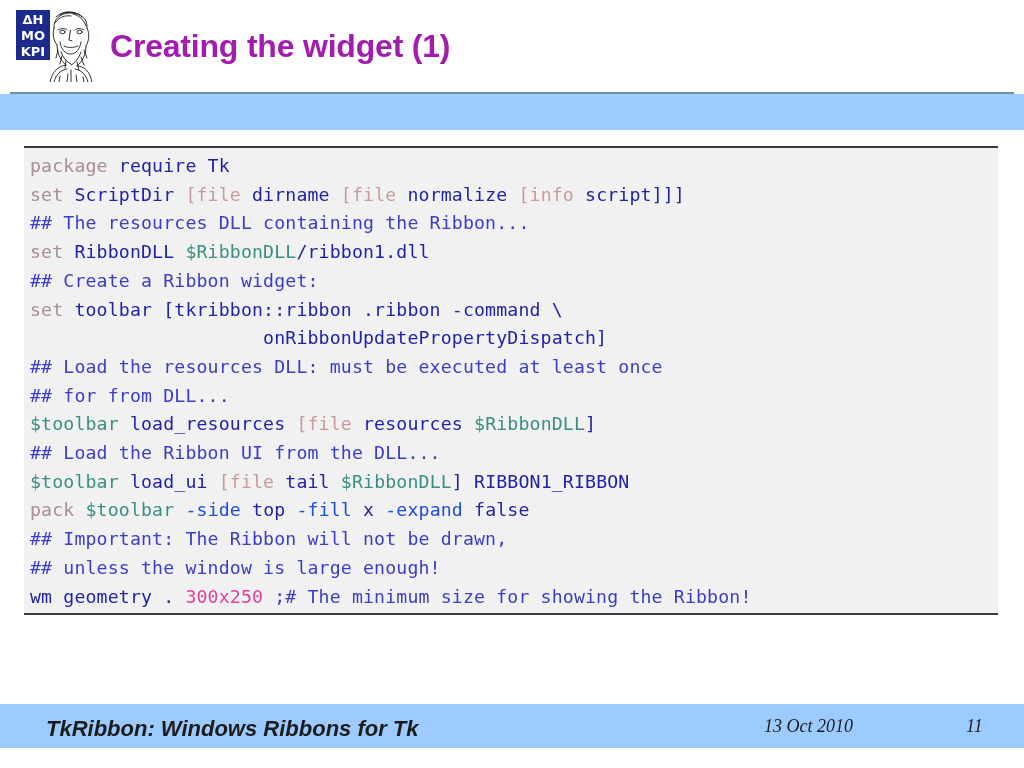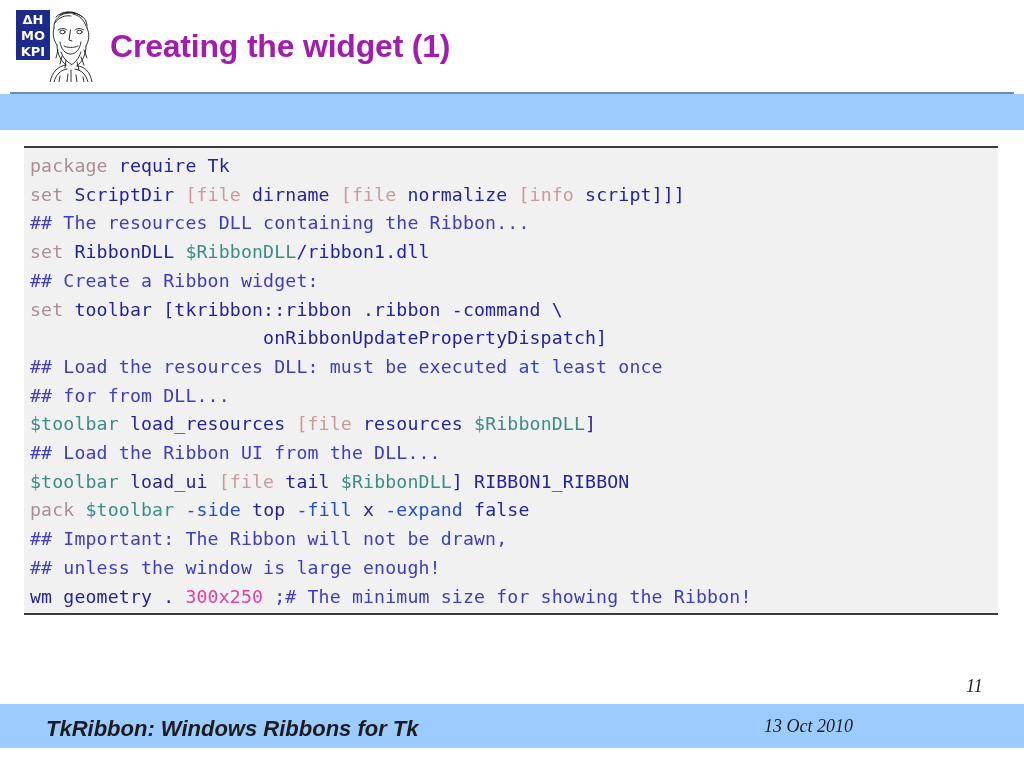--- a/index.html
+++ b/index.html
@@ -130,21 +130,21 @@
     position: absolute;
     left: 764px; top: 716px;
     font-family: "Liberation Serif", serif;
     font-size: 18px;
     font-style: italic;
     color: #1c1c1c;
     white-space: nowrap;
   }
   .footer-page {
     position: absolute;
-    left: 966px; top: 676px;
+    left: 966px; top: 716px;
     font-family: "Liberation Serif", serif;
     font-size: 18px;
     font-style: italic;
     color: #1c1c1c;
     white-space: nowrap;
   }
 </style>
 </head>
 <body>
 

